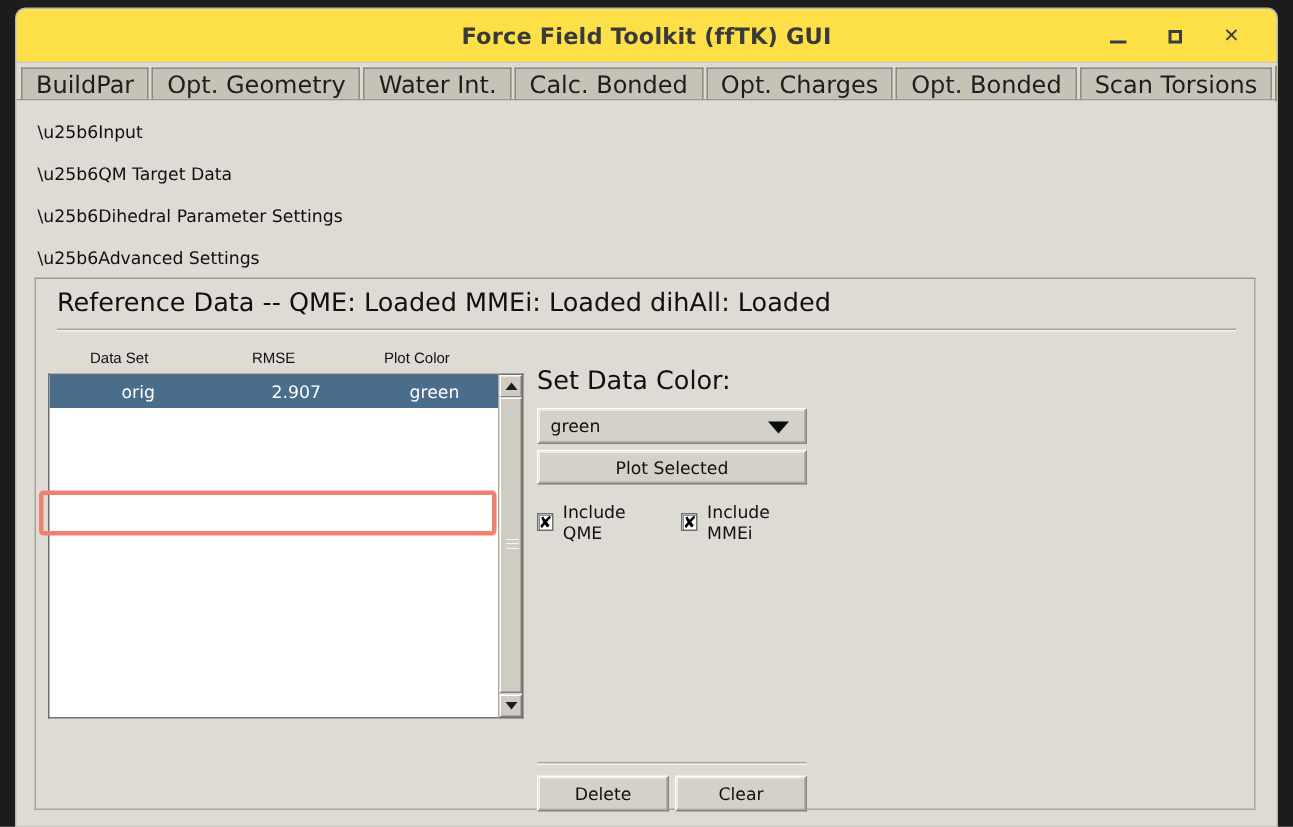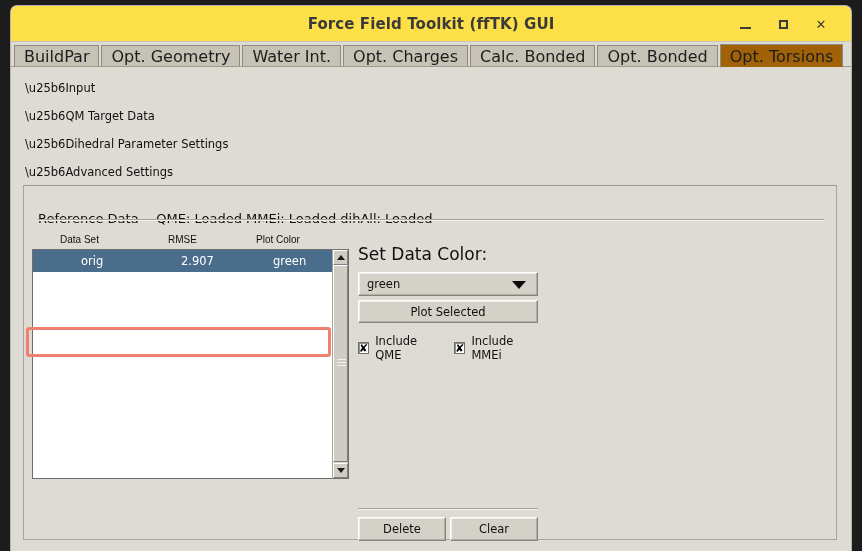--- a/index.html
+++ b/index.html
@@ -128,23 +128,23 @@
   #vispanel {
     position: absolute;
     left: 12px; top: 118px;
     width: 814px; height: 355px;
     background: #dedbd4;
     border: 1px solid #a9a59c;
     border-top-color: #9d998f;
   }
   #refdata {
     position: absolute;
-    left: 14px; top: 25px;
-    font-family: "DejaVu Sans", sans-serif;
-    font-size: 13px;
+    left: 14px; top: 6px;
+    font-family: "DejaVu Sans", sans-serif;
+    font-size: 17px;
     color: #101010;
     white-space: nowrap;
   }
   .hr {
     position: absolute;
     height: 0;
     border-top: 1px solid #a7a39a;
     border-bottom: 1px solid #f2f0ea;
   }
   #hr-top { left: 14px; top: 33px; width: 786px; }
@@ -333,23 +333,24 @@
     <div class="winbtn" id="btn-max">
         <span></span>
       </div>
     <div class="winbtn" id="btn-close">✕</div>
   </div>
 
   <div id="tabstrip">
     <div class="tab">BuildPar</div>
     <div class="tab">Opt. Geometry</div>
     <div class="tab">Water Int.</div>
+    <div class="tab">Calc. Bonded</div>
     <div class="tab">Opt. Charges</div>
-    <div class="tab">Calc. Bonded</div>
     <div class="tab">Opt. Bonded</div>
+    <div class="tab">Scan Torsions</div>
     <div class="tab active">Opt. Torsions</div>
     <div id="tab-filler"></div>
   </div>
 
   <div id="page">
 
     <div class="section-row" style="top:14px;">
       <span>\u25b6</span><span>Input</span>
     </div>
     <div class="section-row" style="top:42px;">

